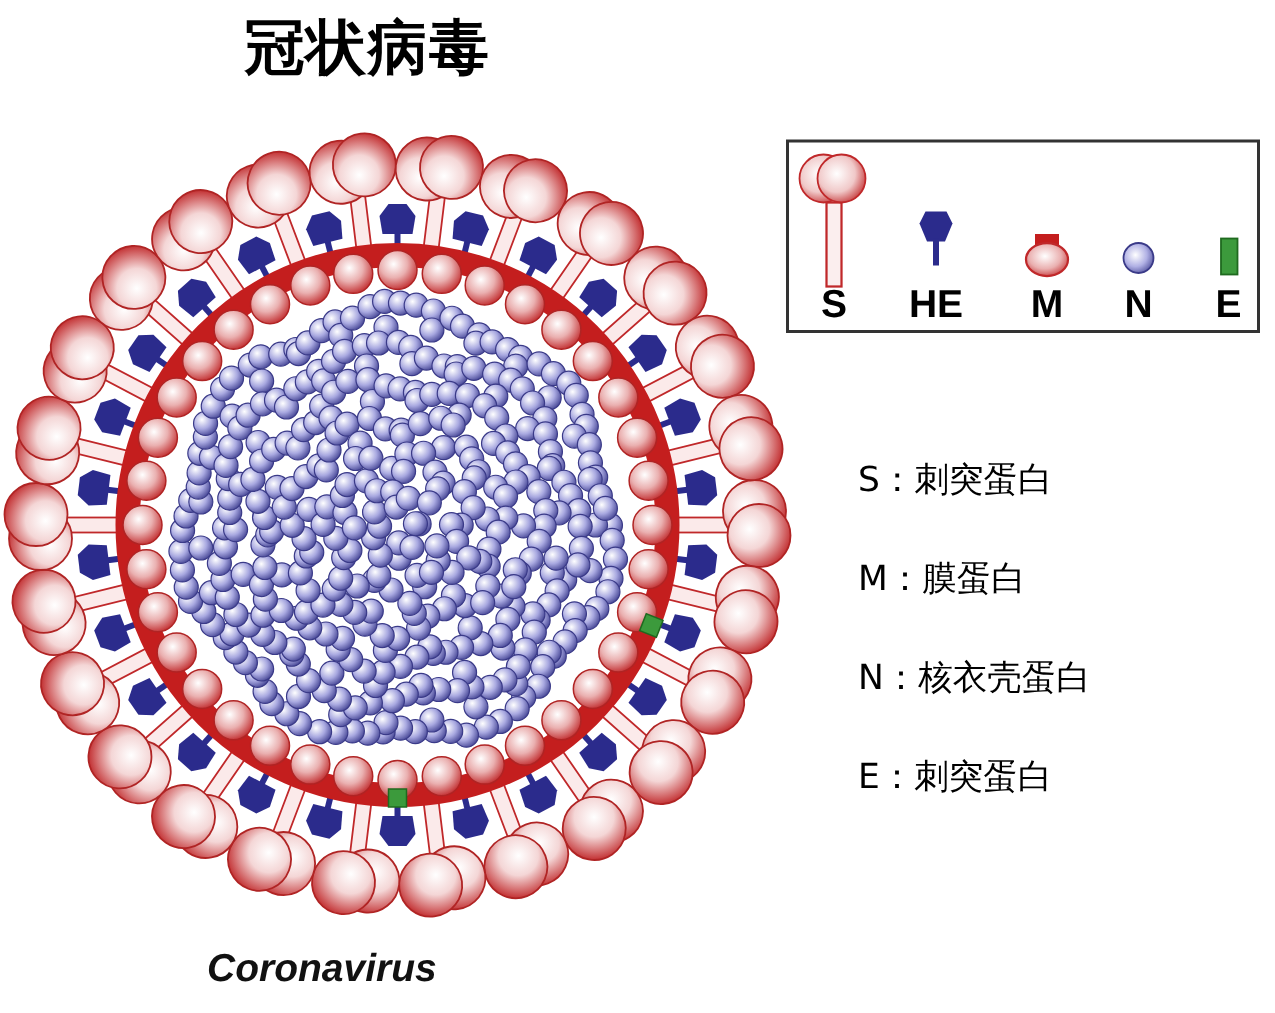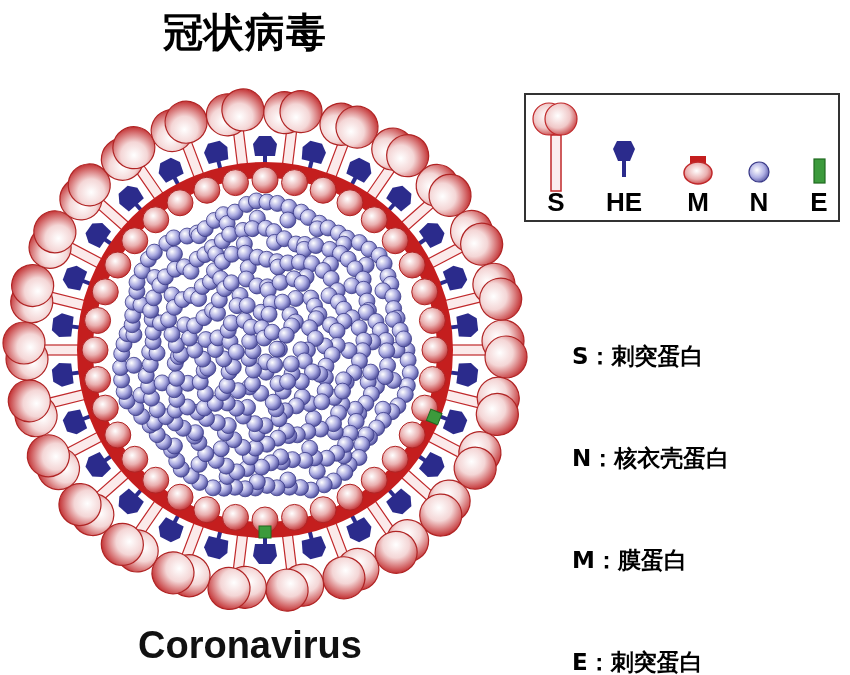--- a/index.html
+++ b/index.html
@@ -1,29 +1,29 @@
 <!DOCTYPE html>
 <html><head>
 <meta charset="utf-8">
 <style>
   html, body { margin: 0; padding: 0; background: #ffffff; }
   body { width: 850px; height: 675px; position: relative; overflow: hidden;
          font-family: "DejaVu Sans", "Liberation Sans", sans-serif; }
   .title { position: absolute; left: 163px; top: 8px; font-size: 40px; font-weight: bold;
            color: #000; letter-spacing: 1px; line-height: 48px; text-align: right; }
-  .caption { position: absolute; left: 138px; top: 622px; font-size: 38px; font-weight: bold;
-             color: #111; font-family: "Liberation Sans", sans-serif; line-height: 46px; }
+  .caption { position: absolute; left: 138px; top: 622px; font-size: 26px; font-weight: bold;
+             font-style: italic; color: #111; font-family: "Liberation Sans", sans-serif; line-height: 46px; }
   #virus { position: absolute; left: 0; top: 70px; }
   .legend-box { position: absolute; left: 524px; top: 93px; width: 316px; height: 129px;
                 border: 2px solid #333; box-sizing: border-box; background: #fff; }
   .legend-item { position: absolute; top: 0; height: 127px; }
   .legend-label { position: absolute; bottom: 4px; font-family: "Liberation Sans", sans-serif;
                   font-weight: bold; font-size: 26px; color: #000; white-space: nowrap; transform: translateX(-50%); }
   .defs { position: absolute; left: 572px; top: 300px; }
-  .def-row { height: 66px; font-size: 23px; font-weight: bold; color: #000; white-space: nowrap; line-height: 40px; margin-top: 36px; }
+  .def-row { height: 66px; font-size: 23px; font-weight: normal; color: #000; white-space: nowrap; line-height: 40px; }
 </style>
 </head>
 <body>
 
 <div class="title">冠状病毒</div>
 
 <svg id="virus" width="530" height="560" viewBox="0 0 530 560">
   <defs>
     <radialGradient id="gSpike" cx="35%" cy="40%" r="70%">
       <stop offset="0%" stop-color="#ffffff"></stop>
@@ -751,18 +751,18 @@
   <div class="legend-item" style="left:293px">
     <svg width="20" height="30" style="position:absolute;left:-8px;top:62px">
       <rect x="3" y="2" width="11" height="24" fill="#3c9a3c" stroke="#1f6a1f" stroke-width="1.2"></rect>
     </svg>
     <span class="legend-label" style="left:0">E</span>
   </div>
 </div>
 
 <div class="defs">
   <div class="def-row"><span>S</span><span>：</span><span>刺突蛋白</span></div>
+  <div class="def-row"><span>M</span><span>：</span><span>膜蛋白</span></div>
   <div class="def-row"><span>N</span><span>：</span><span>核衣壳蛋白</span></div>
-  <div class="def-row"><span>M</span><span>：</span><span>膜蛋白</span></div>
   <div class="def-row"><span>E</span><span>：</span><span>刺突蛋白</span></div>
 </div>
 
 <div class="caption">Coronavirus</div>
 
 </body></html>

